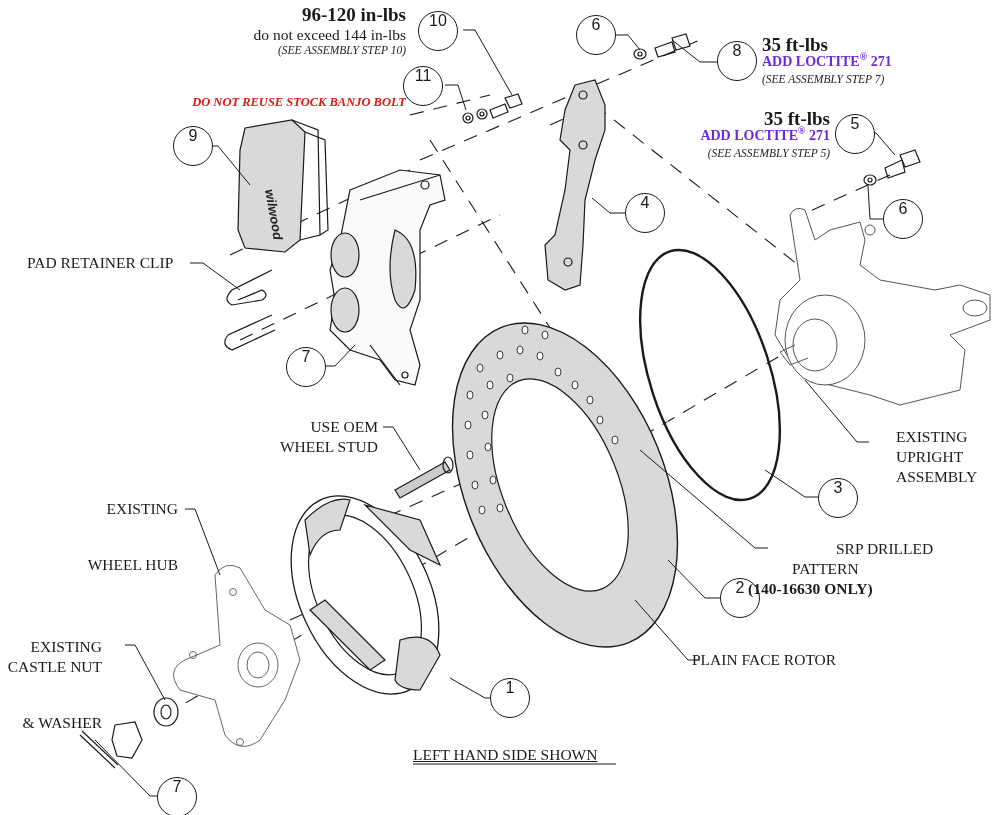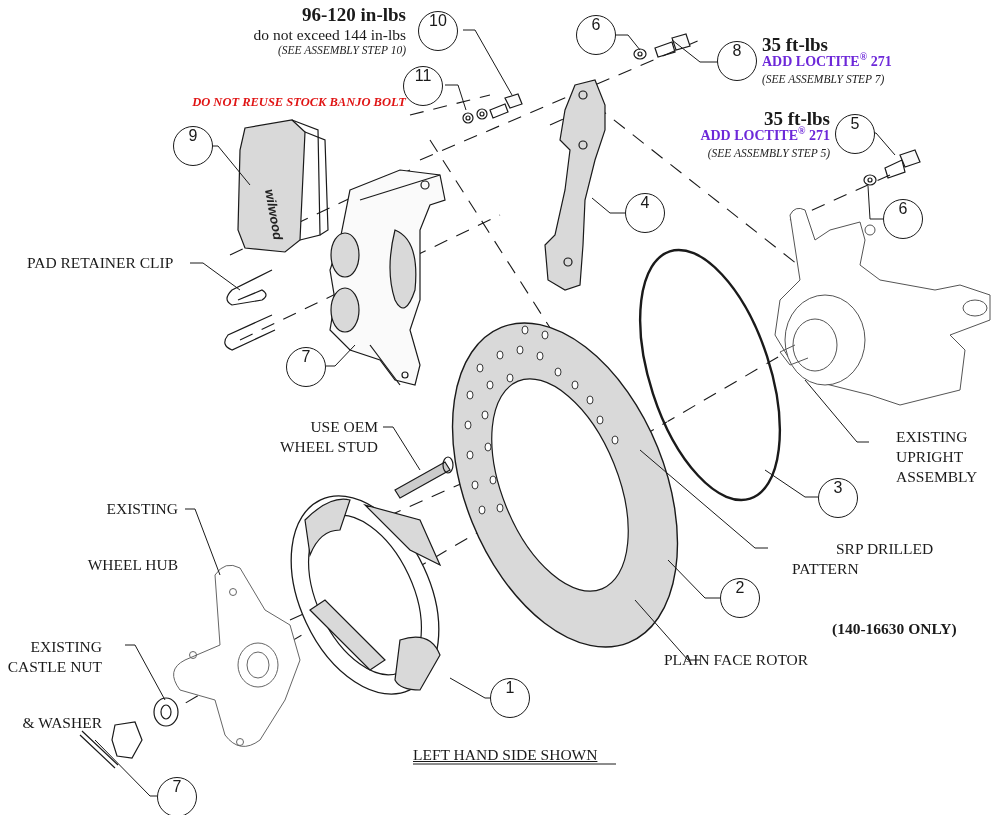--- a/index.html
+++ b/index.html
@@ -259,17 +259,17 @@
 <div class="lbl r" style="right:898px;top:637px;">EXISTING</div>
 <div class="lbl r" style="right:898px;top:657px;">CASTLE NUT</div>
 <div class="lbl r" style="right:898px;top:677px;margin-top:36px;">&amp; WASHER</div>
 
 <div class="lbl" style="left:896px;top:427px;">EXISTING</div>
 <div class="lbl" style="left:896px;top:447px;text-align:center;">UPRIGHT</div>
 <div class="lbl" style="left:896px;top:467px;">ASSEMBLY</div>
 
 <div class="lbl" style="left:792px;top:539px;margin-left:44px;">SRP DRILLED</div>
 <div class="lbl" style="left:792px;top:559px;">PATTERN</div>
-<div class="lbl bold" style="left:832px;top:579px;margin-top:40px;">(140-16630 ONLY)</div>
-
-<div class="lbl" style="left:664px;top:650px;">PLAIN FACE ROTOR</div>
+<div class="lbl bold" style="left:748px;top:579px;">(140-16630 ONLY)</div>
+
+<div class="lbl" style="left:692px;top:650px;">PLAIN FACE ROTOR</div>
 
 <div class="lbl ul" style="left:413px;top:745px;">LEFT HAND SIDE SHOWN</div>
 
 </body></html>

